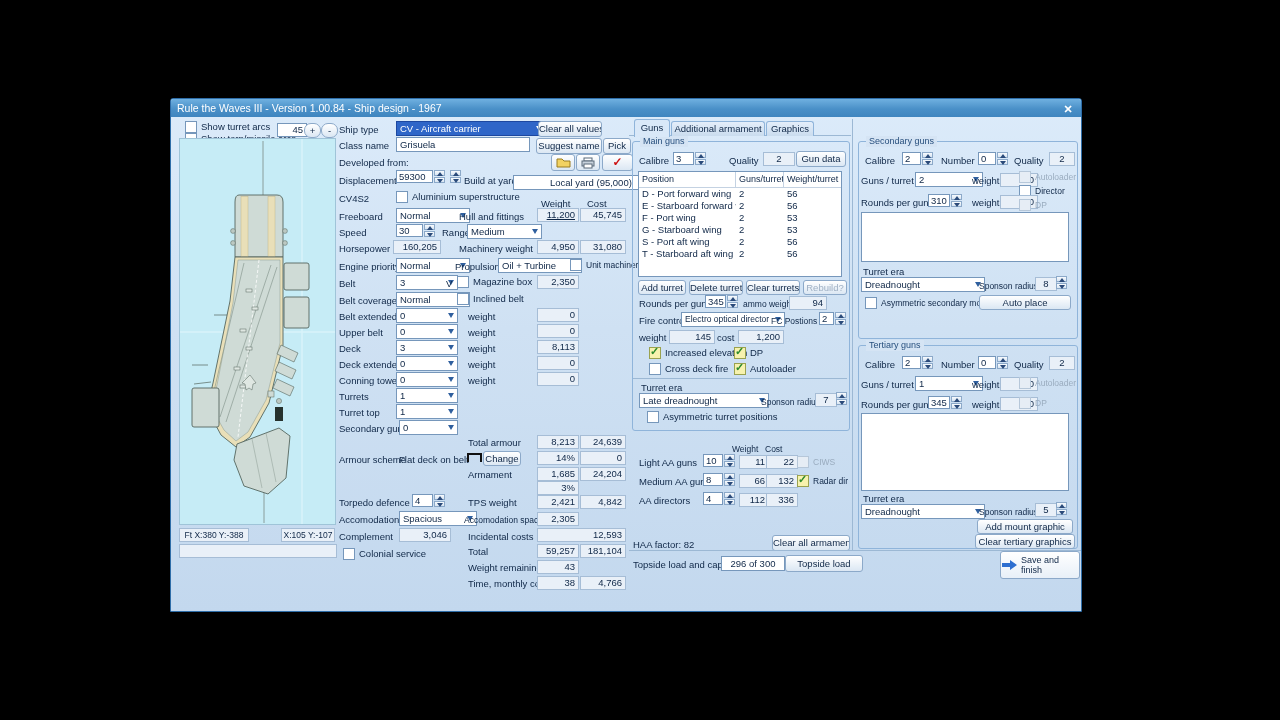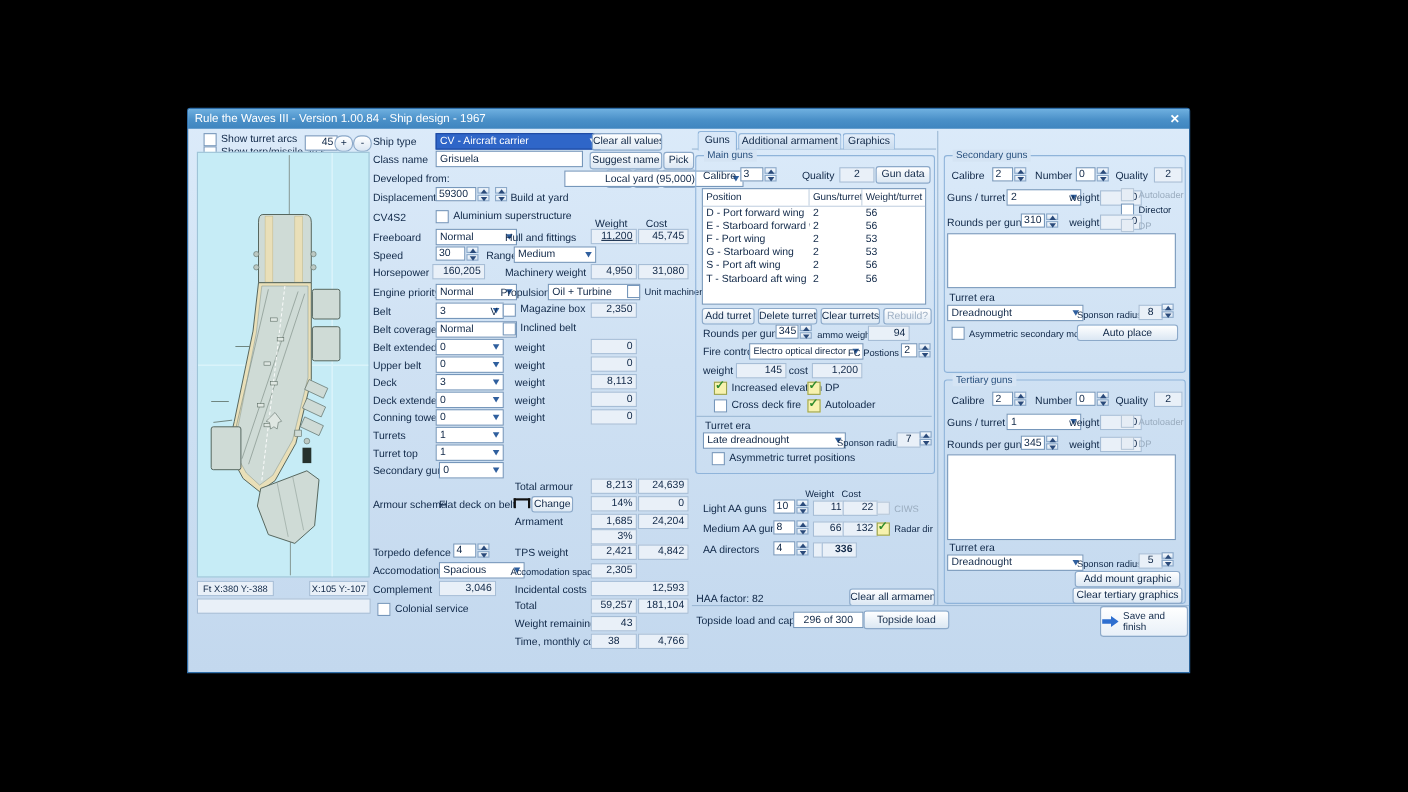--- a/index.html
+++ b/index.html
@@ -190,21 +190,21 @@
         <span class="sb">
           <i class="u"></i>
           <i class="d"></i>
         </span>
       </span>
   <span class="sb solo" style="left:278px;top:71px;">
         <i class="u"></i>
         <i class="d"></i>
       </span>
   <span class="lbl" style="left:293px;top:76px;">Build at yard</span>
-  <span class="dd" style="left:342px;top:56px;width:112px;padding-left:36px;">Local yard (95,000)</span>
+  <span class="dd" style="left:342px;top:76px;width:112px;padding-left:36px;">Local yard (95,000)</span>
 
   <span class="lbl" style="left:168px;top:94px;">CV4S2</span>
   <span class="cb" style="left:225px;top:92px;">
         <b></b>
         <span>Aluminium superstructure</span>
       </span>
 
   <span class="lbl" style="left:370px;top:99px;">Weight</span>
   <span class="lbl" style="left:416px;top:99px;">Cost</span>
 
@@ -330,21 +330,21 @@
         <b></b>
         <span>Colonial service</span>
       </span>
   <span class="lbl" style="left:297px;top:447px;">Total</span>
   <span class="ro" style="left:366px;top:445px;width:34px;">59,257</span>
   <span class="ro" style="left:409px;top:445px;width:38px;">181,104</span>
 
   <span class="lbl" style="left:297px;top:463px;">Weight remaining</span>
   <span class="ro" style="left:366px;top:461px;width:34px;">43</span>
   <span class="lbl" style="left:297px;top:479px;">Time, monthly cost</span>
-  <span class="ro" style="left:366px;top:477px;width:34px;text-align:center;">38</span>
+  <span class="ro" style="left:366px;top:477px;width:34px;">38</span>
   <span class="ro" style="left:409px;top:477px;width:38px;">4,766</span>
 
   <div class="hline" style="left:458px;top:36px;width:222px;"></div>
   <span class="tab on" style="left:463px;top:20px;width:34px;">Guns</span>
   <span class="tab" style="left:500px;top:22px;width:92px;">Additional armament</span>
   <span class="tab" style="left:595px;top:22px;width:46px;">Graphics</span>
   <div class="vline" style="left:681px;top:20px;height:431px;"></div>
 
   <div class="grp" style="left:461px;top:42px;width:216px;height:288px;">
     <span class="lbl glbl gl">Main guns</span>
@@ -497,21 +497,21 @@
 
   <span class="lbl" style="left:468px;top:396px;">AA directors</span>
   <span class="spin" style="left:532px;top:393px;width:32px;">
         <span class="sv">4</span>
         <span class="sb">
           <i class="u"></i>
           <i class="d"></i>
         </span>
       </span>
   <span class="ro" style="left:568px;top:394px;width:22px;text-align:right;">112</span>
-  <span class="ro" style="left:576px;top:394px;width:24px;font-weight:bold;">336</span>
+  <span class="ro" style="left:595px;top:394px;width:24px;">336</span>
 
   <span class="lbl" style="left:462px;top:440px;">HAA factor: 82</span>
   <span class="btn" style="left:601px;top:436px;width:76px;height:14px;line-height:14px;">Clear all armament</span>
 
   <div class="hline" style="left:458px;top:451px;width:452px;"></div>
   <span class="lbl" style="left:462px;top:460px;">Topside load and capacity</span>
   <span class="ro white ctr" style="left:550px;top:457px;width:56px;height:13px;line-height:13px;">296 of 300</span>
   <span class="btn" style="left:614px;top:456px;width:76px;height:15px;line-height:15px;">Topside load</span>
 
   <div class="grp" style="left:687px;top:42px;width:218px;height:196px;">

